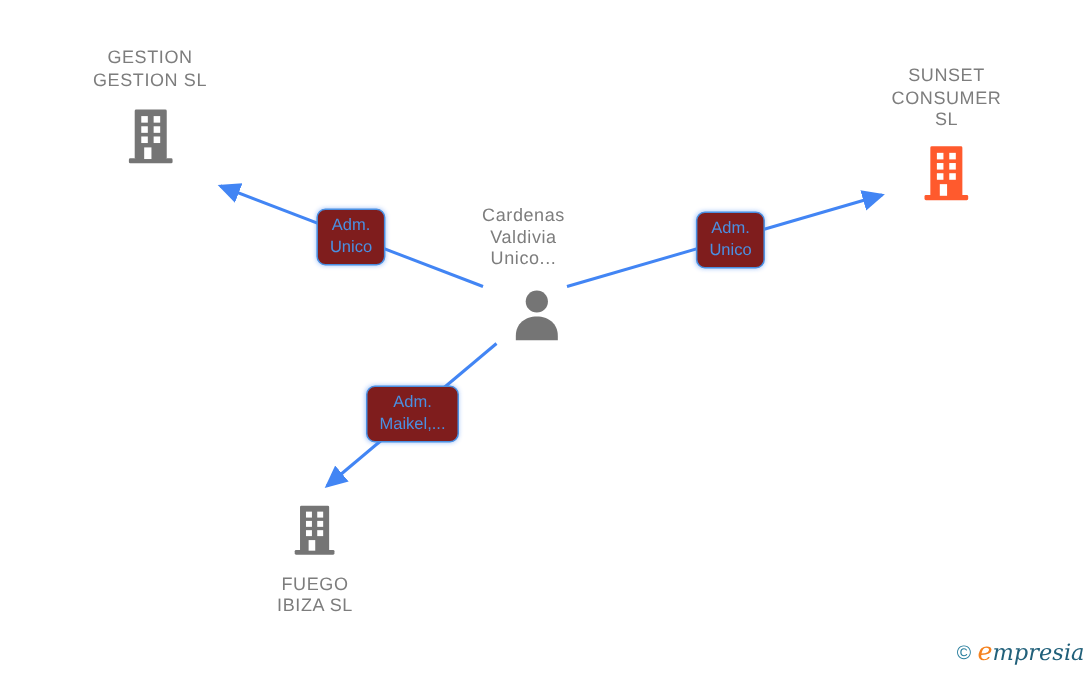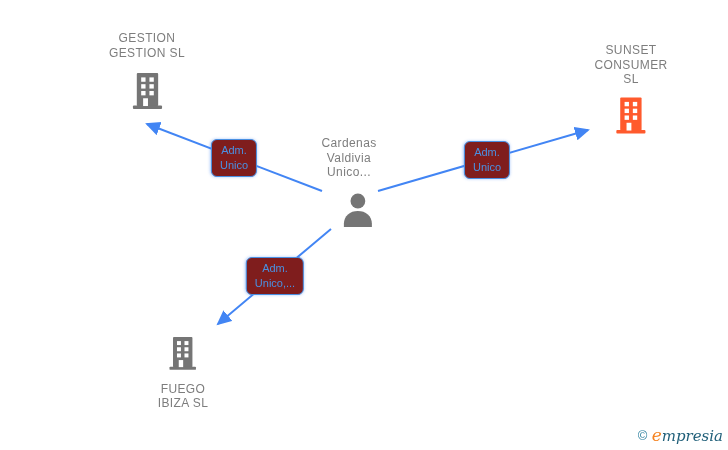--- a/index.html
+++ b/index.html
@@ -26,24 +26,24 @@
     text-align: center;
     color: #7d7d7d;
     font-size: 12px;
     line-height: 14.5px;
     letter-spacing: 0.4px;
     white-space: nowrap;
   }
   .node .icon { display: block; }
   .icon-gray  svg .fill  { fill: #757575; }
   .icon-orange svg .fill { fill: #ff5a2d; }
-  .node-top-left   { left: 100px; top: 31px; margin-left: 47px; }
+  .node-top-left   { left: 100px; top: 31px; }
   .node-top-right  { left: 631px; top: 43px; }
   .node-person     { left: 349px; top: 136px; align-items: flex-end; }
-  .node-bottom     { left: 183px; top: 336px; }
+  .node-bottom     { left: 210px; top: 336px; }
   .node-top-left  .icon { margin-top: 12px; }
   .node-top-right .icon { margin-top: 8px; }
   .node-person    .icon { margin-top: 13px; }
   .node-bottom .labels  { margin-top: 8px; }
   .edge-label {
     position: absolute;
     transform: translate(-50%, -50%);
     background: #7f1d1d;
     border: 1px solid #4a90e2;
     border-radius: 6px;
@@ -170,21 +170,21 @@
 <div class="edge-label edge-label-a">
   <div>Adm.</div>
   <div>Unico</div>
 </div>
 <div class="edge-label edge-label-b">
   <div>Adm.</div>
   <div>Unico</div>
 </div>
 <div class="edge-label edge-label-c">
   <div>Adm.</div>
-  <div>Unico,...</div>
+  <div>Maikel,...</div>
 </div>
 
 <div class="watermark">
   <span class="copy">©</span>
   <span class="brand">
     <span class="brand-lead">e</span><span class="brand-rest">mpresia</span>
   </span>
 </div>
 
 </body></html>

